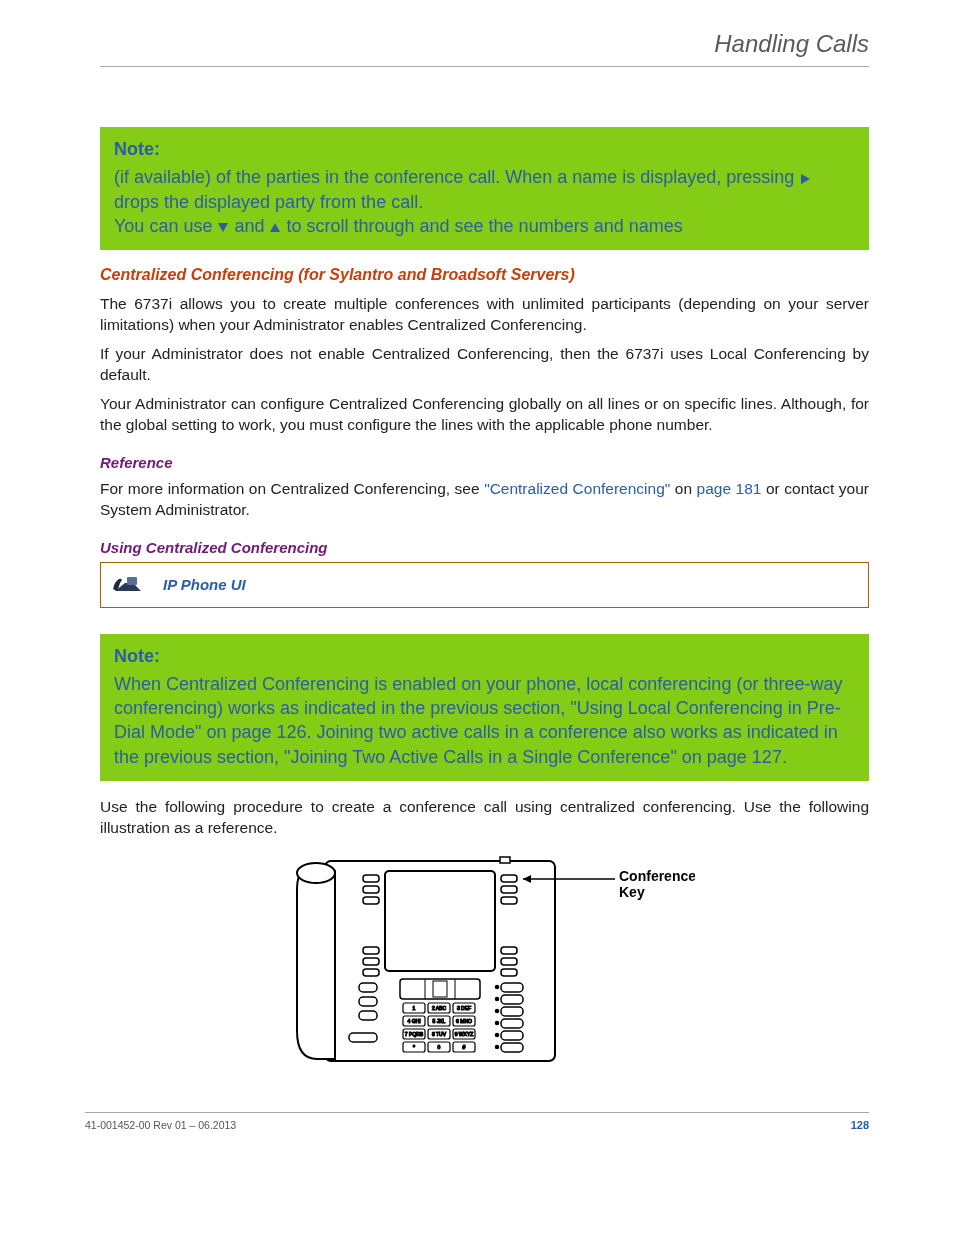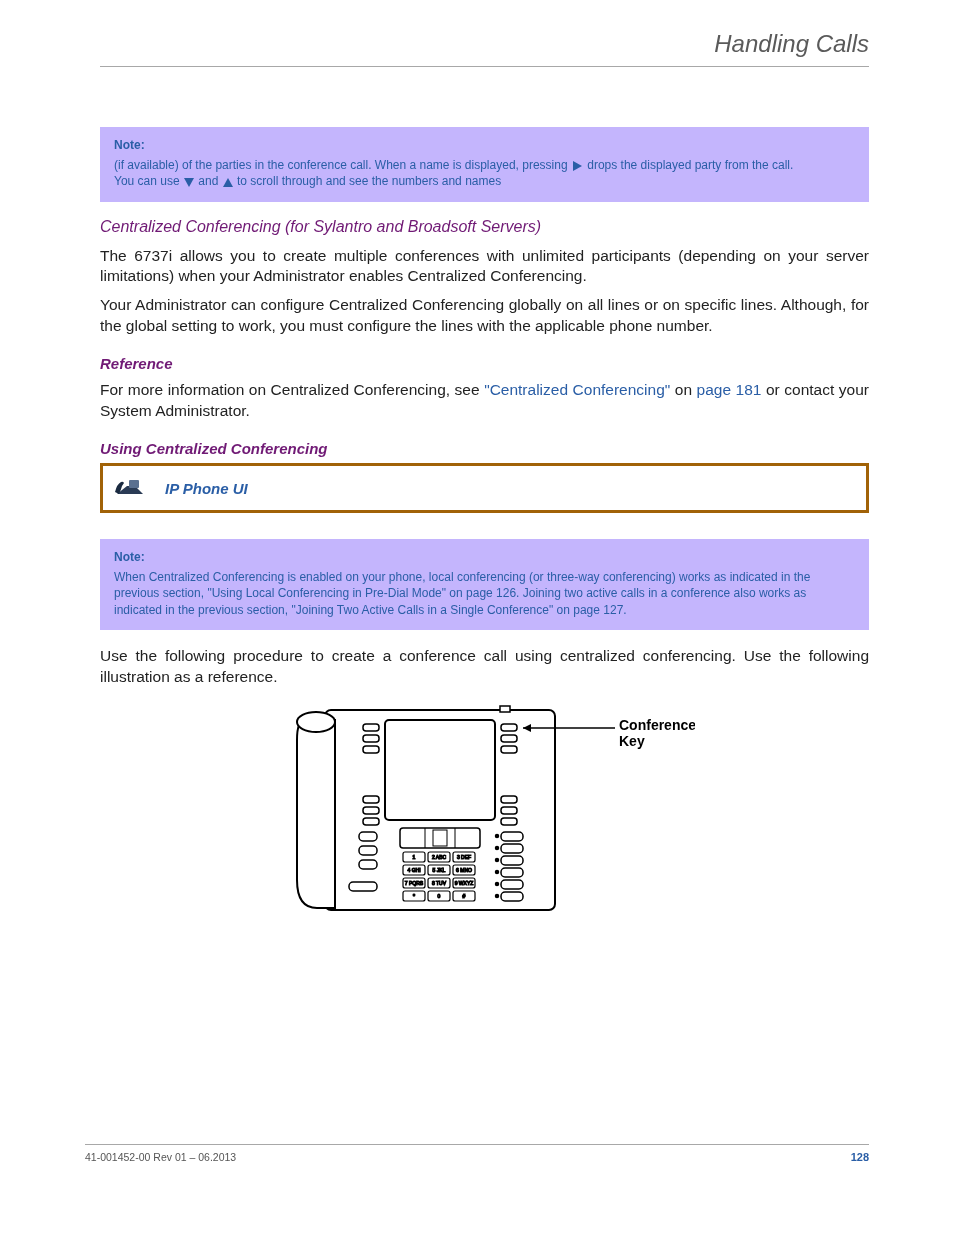--- a/index.html
+++ b/index.html
@@ -24,59 +24,59 @@
     font-size: 24px;
     color: #5a5a5a;
     margin-bottom: 8px;
   }
   .hr {
     height: 1px;
     background: #a8a8a8;
     margin-bottom: 60px;
   }
   .note-box {
-    background: #c4b5fd;
+    background: #84cc16;
     padding: 10px 14px 12px 14px;
     margin-bottom: 16px;
-    font-size: 12px;
+    font-size: 18px;
     line-height: 1.35;
   }
   .note-title {
     color: #2a5ea6;
     font-weight: bold;
     margin-bottom: 4px;
   }
   .note-text {
     color: #2a5ea6;
   }
   .note-text a { color: #2a5ea6; text-decoration: none; }
   .heading-blue {
-    color: #701a75;
-    font-weight: normal;
+    color: #c2410c;
+    font-weight: bold;
     font-style: italic;
     font-size: 16px;
     margin: 14px 0 10px 0;
   }
   .body-text {
     font-size: 15.5px;
     line-height: 1.35;
     margin: 8px 0;
     color: #222;
     text-align: justify;
   }
   .heading-gray {
     color: #701a75;
     font-weight: bold;
     font-style: italic;
     font-size: 15px;
     margin: 18px 0 6px 0;
   }
   .link { color: #2a5ea6; text-decoration: none; }
   .ui-bar {
-    border: 3px solid #a16207;
+    border: 1px solid #a16207;
     padding: 8px 10px;
     margin: 6px 0 26px 0;
     display: flex;
     align-items: center;
     gap: 18px;
   }
   .ui-bar-text {
     color: #2a5ea6;
     font-weight: bold;
     font-style: italic;
@@ -109,21 +109,21 @@
     vertical-align: middle;
     margin: 0 2px;
   }
   .figure-wrap {
     margin: 12px 0 0 0;
     display: flex;
     justify-content: center;
   }
   .footer {
     position: absolute;
-    bottom: 72px;
+    bottom: 104px;
     left: 85px;
     right: 85px;
   }
   .footer-hr {
     height: 1px;
     background: #a8a8a8;
     margin-bottom: 6px;
   }
   .footer-row {
     display: flex;
@@ -152,20 +152,21 @@
     <div class="note-text">
       <span>(if available) of the parties in the conference call. When a name is displayed, pressing </span><span class="tri-right"></span><span> drops the displayed party from the call.</span>
     </div>
     <div class="note-text">
       <span>You can use </span><span class="tri-down"></span><span> and </span><span class="tri-up"></span><span> to scroll through and see the numbers and names</span>
     </div>
   </div>
 
   <div class="heading-blue">Centralized Conferencing (for Sylantro and Broadsoft Servers)</div>
   <div class="body-text">The 6737i allows you to create multiple conferences with unlimited participants (depending on your server limitations) when your Administrator enables Centralized Conferencing.</div>
+  <div class="body-text">If your Administrator does not enable Centralized Conferencing, then the 6737i uses Local Conferencing by default.</div>
   <div class="body-text">Your Administrator can configure Centralized Conferencing globally on all lines or on specific lines. Although, for the global setting to work, you must configure the lines with the applicable phone number.</div>
 
   <div class="heading-gray">Reference</div>
   <div class="body-text">
     <span>For more information on Centralized Conferencing, see </span><a href="#" class="link">"Centralized Conferencing"</a><span> on </span><a href="#" class="link">page 181</a><span> or contact your System Administrator.</span>
   </div>
 
   <div class="heading-gray">Using Centralized Conferencing</div>
 
   <div class="ui-bar">

